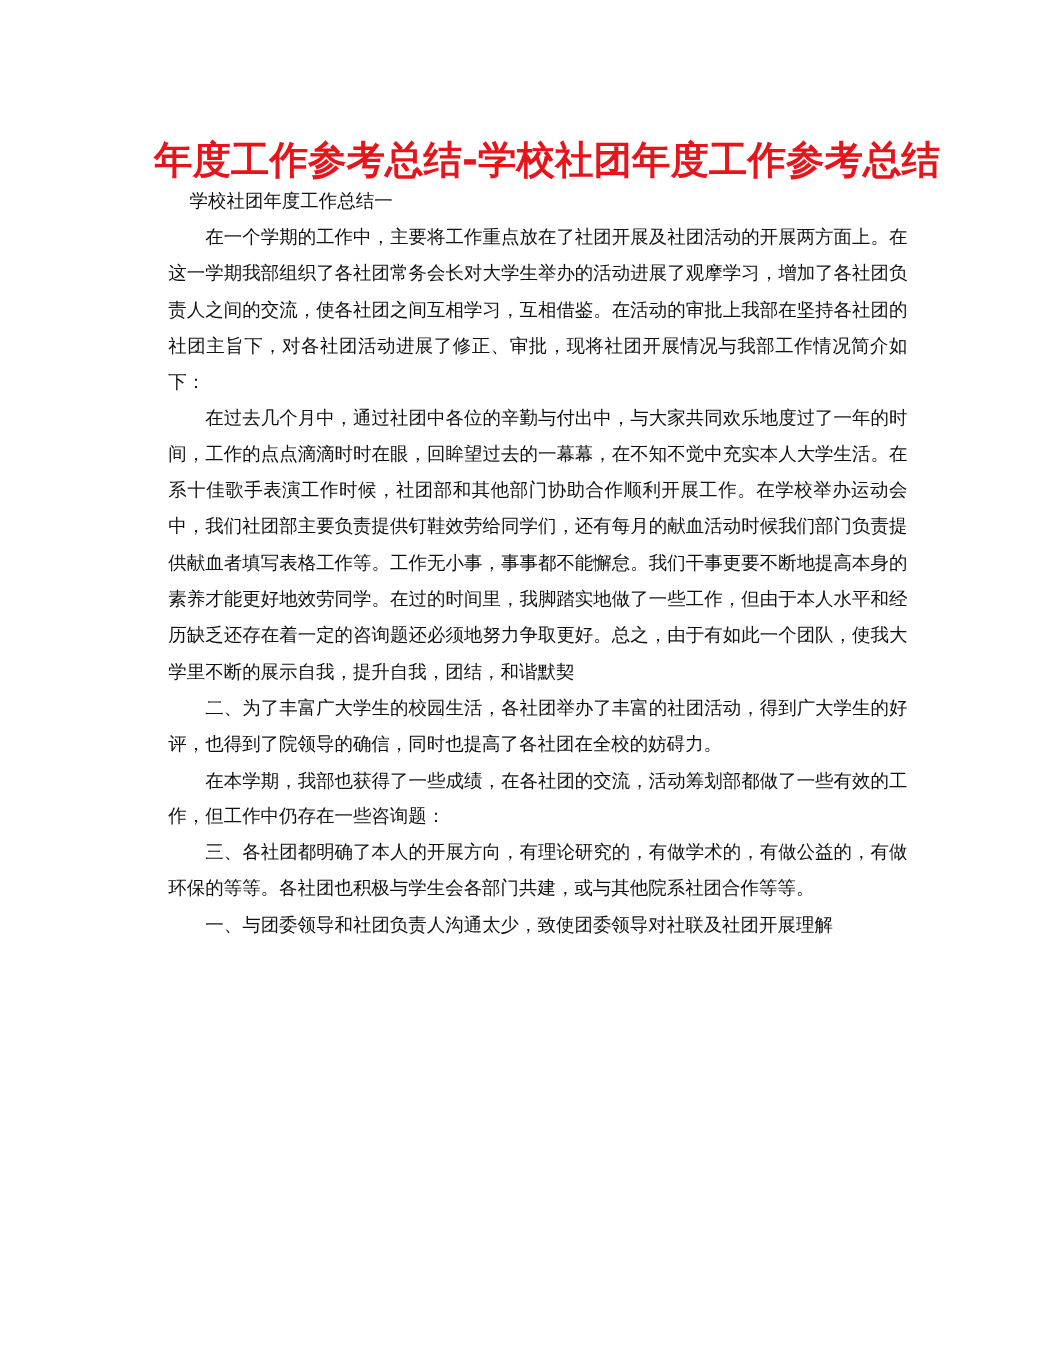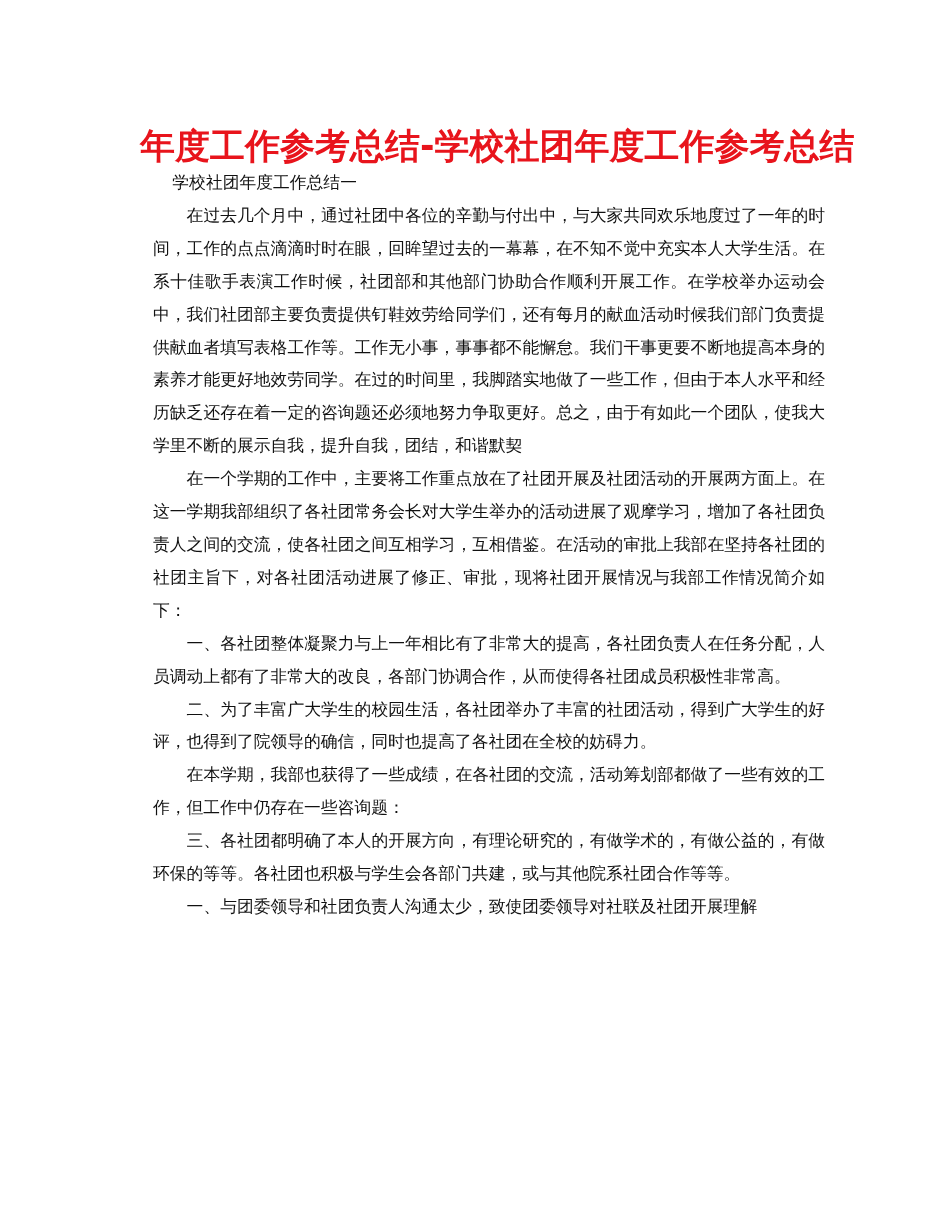--- a/index.html
+++ b/index.html
@@ -20,21 +20,20 @@
   .indent { text-indent: 2em; }
   .sub { padding-left: 1.15em; }
 </style>
 </head>
 <body>
 
 <div class="page">
   <div class="title">年度工作参考总结-学校社团年度工作参考总结</div>
   <div class="body">
     <p class="sub">学校社团年度工作总结一</p>
+    <p class="indent">在一个学期的工作中，主要将工作重点放在了社团开展及社团活动的开展两方面上。在这一学期我部组织了各社团常务会长对大学生举办的活动进展了观摩学习，增加了各社团负责人之间的交流，使各社团之间互相学习，互相借鉴。在活动的审批上我部在坚持各社团的社团主旨下，对各社团活动进展了修正、审批，现将社团开展情况与我部工作情况简介如下：</p>
     <p class="indent">在过去几个月中，通过社团中各位的辛勤与付出中，与大家共同欢乐地度过了一年的时间，工作的点点滴滴时时在眼，回眸望过去的一幕幕，在不知不觉中充实本人大学生活。在系十佳歌手表演工作时候，社团部和其他部门协助合作顺利开展工作。在学校举办运动会中，我们社团部主要负责提供钉鞋效劳给同学们，还有每月的献血活动时候我们部门负责提供献血者填写表格工作等。工作无小事，事事都不能懈怠。我们干事更要不断地提高本身的素养才能更好地效劳同学。在过的时间里，我脚踏实地做了一些工作，但由于本人水平和经历缺乏还存在着一定的咨询题还必须地努力争取更好。总之，由于有如此一个团队，使我大学里不断的展示自我，提升自我，团结，和谐默契</p>
-    <p class="indent">在一个学期的工作中，主要将工作重点放在了社团开展及社团活动的开展两方面上。在这一学期我部组织了各社团常务会长对大学生举办的活动进展了观摩学习，增加了各社团负责人之间的交流，使各社团之间互相学习，互相借鉴。在活动的审批上我部在坚持各社团的社团主旨下，对各社团活动进展了修正、审批，现将社团开展情况与我部工作情况简介如下：</p>
-    <p class="indent">一、各社团整体凝聚力与上一年相比有了非常大的提高，各社团负责人在任务分配，人员调动上都有了非常大的改良，各部门协调合作，从而使得各社团成员积极性非常高。</p>
     <p class="indent">二、为了丰富广大学生的校园生活，各社团举办了丰富的社团活动，得到广大学生的好评，也得到了院领导的确信，同时也提高了各社团在全校的妨碍力。</p>
     <p class="indent">在本学期，我部也获得了一些成绩，在各社团的交流，活动筹划部都做了一些有效的工作，但工作中仍存在一些咨询题：</p>
     <p class="indent">三、各社团都明确了本人的开展方向，有理论研究的，有做学术的，有做公益的，有做环保的等等。各社团也积极与学生会各部门共建，或与其他院系社团合作等等。</p>
     <p class="indent">一、与团委领导和社团负责人沟通太少，致使团委领导对社联及社团开展理解</p>
   </div>
 </div>
 
 </body></html>

